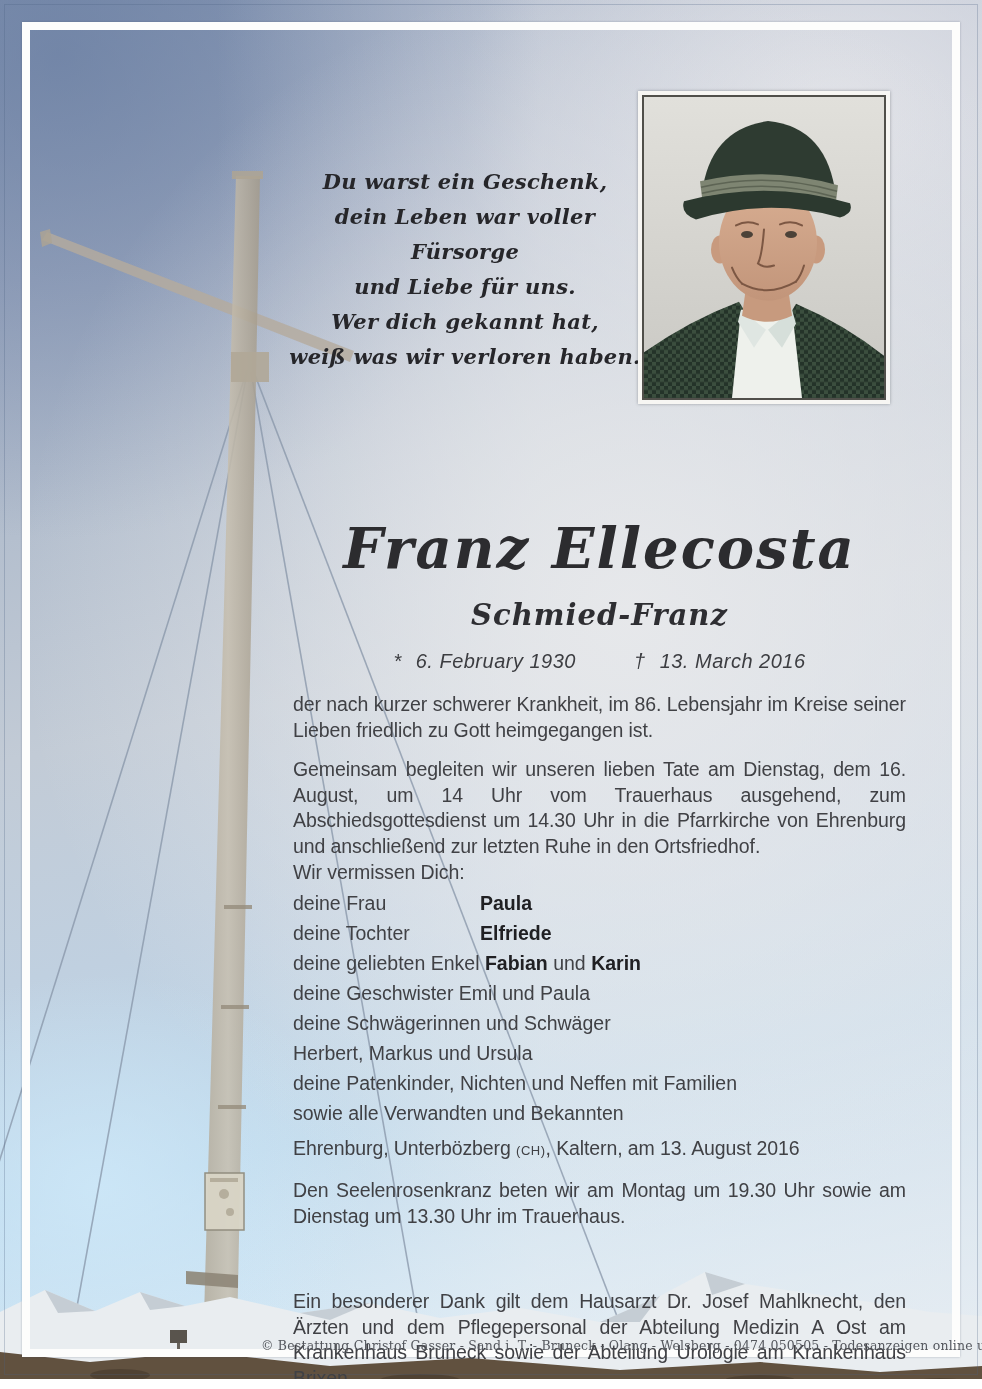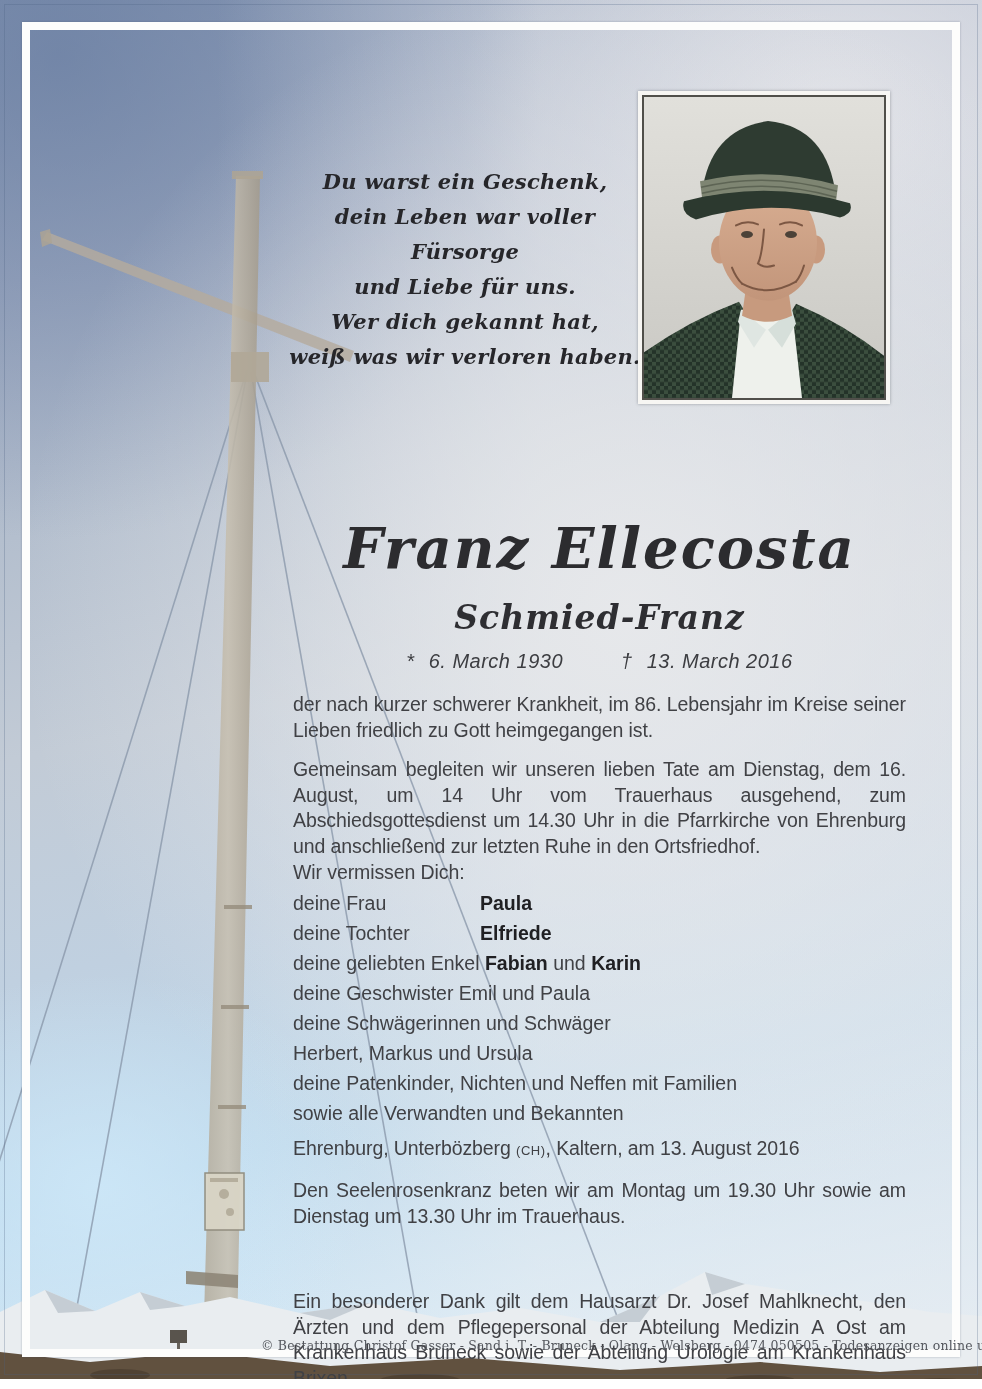--- a/index.html
+++ b/index.html
@@ -30,21 +30,21 @@
   .photo-inner{width:100%;height:100%;border:2px solid #504f4a;box-sizing:border-box;overflow:hidden;}
   .photo-inner svg{display:block;width:100%;height:100%;}
 
   
   .script{font-family:"DejaVu Serif","Liberation Serif",serif;font-style:italic;}
   .poem{position:absolute;left:283px;top:164px;width:364px;text-align:center;z-index:6;color:#26262a;font-size:21px;font-weight:600;line-height:35px;letter-spacing:.3px;}
   .body-text{position:absolute;left:293px;width:613px;margin:0;z-index:6;color:#404145;font-size:19.5px;line-height:25.5px;letter-spacing:-0.1px;}
   .just{text-align:justify;text-justify:inter-word;}
   .intro{top:429px;}
   .name{position:absolute;left:243px;top:515px;width:713px;text-align:center;z-index:6;font-size:56px;font-weight:600;color:#2c2c2f;letter-spacing:2px;}
-  .nickname{position:absolute;left:243px;top:598px;width:713px;text-align:center;z-index:6;font-size:33px;font-weight:600;color:#2e2e32;letter-spacing:1px;}
+  .nickname{position:absolute;left:243px;top:598px;width:713px;text-align:center;z-index:6;font-size:29px;font-weight:600;color:#2e2e32;letter-spacing:1px;}
   .dates{position:absolute;left:243px;top:650px;width:713px;z-index:6;display:flex;justify-content:center;gap:58px;color:#3c3d41;font-size:20px;font-style:italic;letter-spacing:.5px;}
   .dates .sym{margin-right:14px;}
   .p-passing{top:692px;}
   .p-funeral{top:757px;}
   .missing-heading{top:860px;}
   .mourners{position:absolute;left:293px;top:888px;width:613px;z-index:6;color:#404145;font-size:19.5px;}
   .mrow{line-height:30px;white-space:nowrap;}
   .mlabel{display:inline-block;width:187px;}
   .b{font-weight:700;color:#202023;}
   .sm{font-size:13px;letter-spacing:.5px;margin-top:32px;}
@@ -186,21 +186,21 @@
         <path d="M40,104 Q124,82 206,106 Q210,116 196,120 Q124,100 52,122 Q36,116 40,104 Z" fill="#2c392f"></path>
       </svg>
     </div>
   </div>
 
 
   <div class="name script">Franz Ellecosta</div>
   <div class="nickname script">Schmied-Franz</div>
 
   <div class="dates">
-    <span><span class="sym">*</span><span>6. March 1930</span></span>
+    <span><span class="sym">*</span><span>6. February 1930</span></span>
     <span><span class="sym">†</span><span>13. March 2016</span></span>
   </div>
 
   <p class="body-text just p-passing">der nach kurzer schwerer Krankheit, im 86. Lebensjahr im Kreise seiner Lieben friedlich zu Gott heimgegangen ist.</p>
   <p class="body-text just p-funeral">Gemeinsam begleiten wir unseren lieben Tate am Dienstag, dem 16. August, um 14 Uhr vom Trauerhaus ausgehend, zum Abschiedsgottesdienst um 14.30 Uhr in die Pfarrkirche von Ehrenburg und anschließend zur letzten Ruhe in den Ortsfriedhof.</p>
 
   <div class="body-text missing-heading">Wir vermissen Dich:</div>
   <div class="mourners">
       <div class="mrow"><span class="mlabel">deine Frau</span><span class="b">Paula</span></div>
       <div class="mrow"><span class="mlabel">deine Tochter</span><span class="b">Elfriede</span></div>

